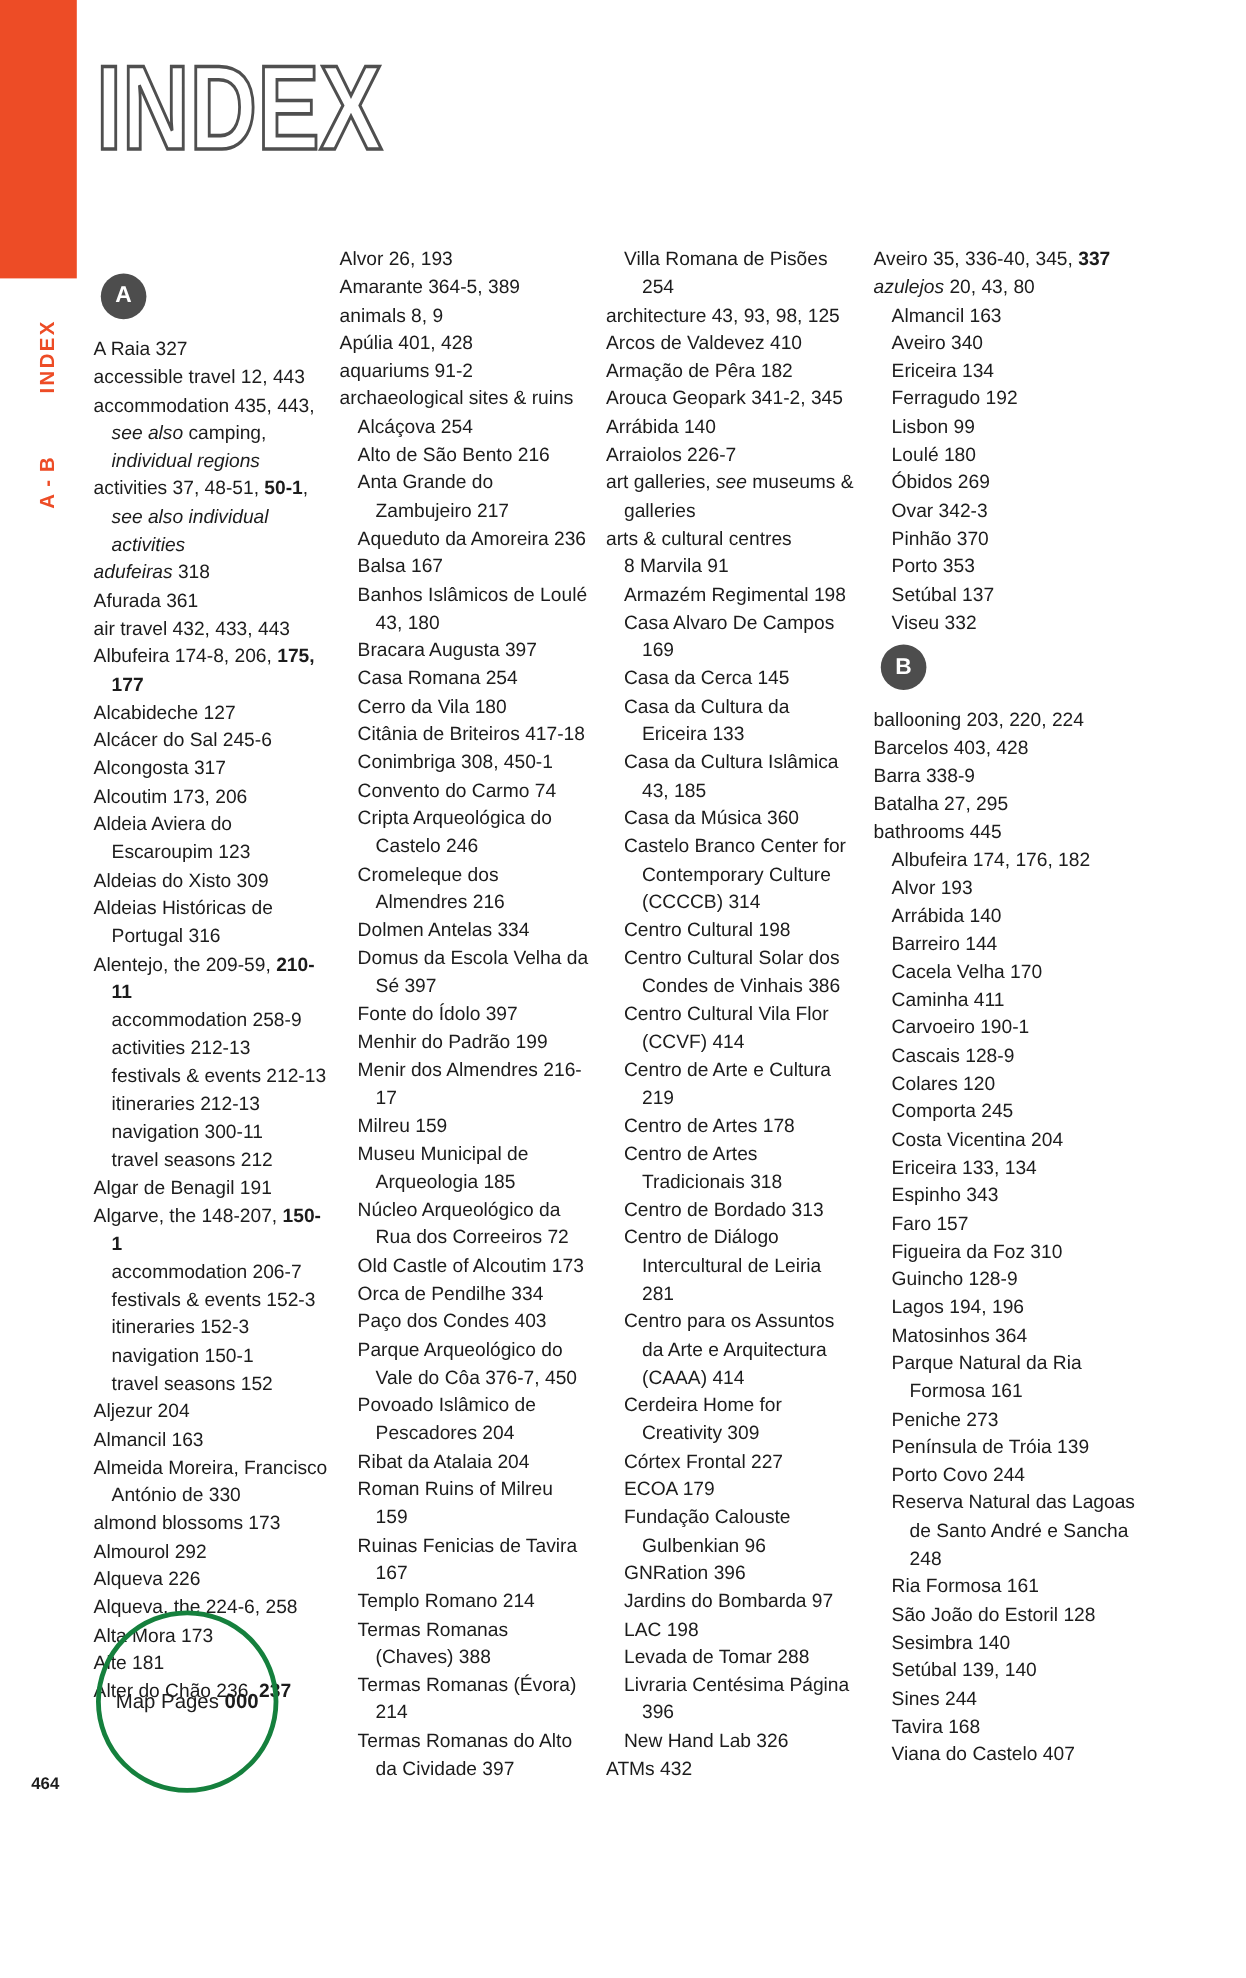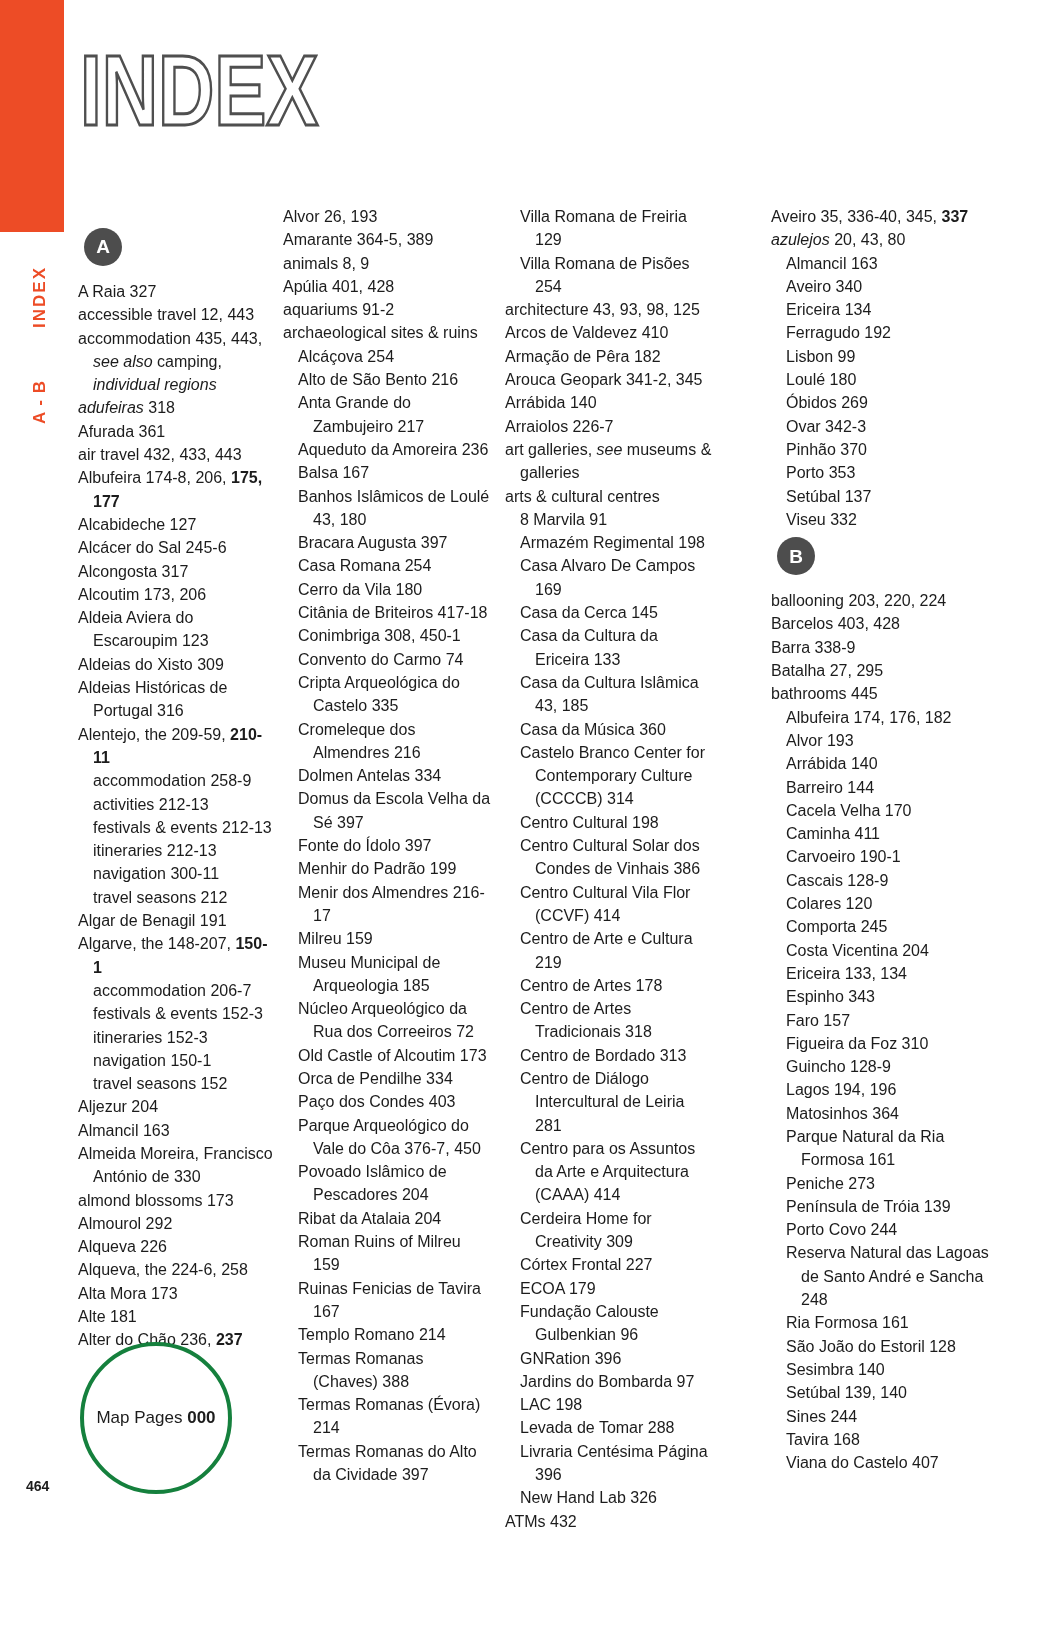--- a/index.html
+++ b/index.html
@@ -44,21 +44,21 @@
   }
 
   .col {
     position:absolute;
     font-size:16px;
     line-height:23.3px;
   }
   .col1 { left:78px;  top:222px; width:196px; }
   .col2 { left:283px; top:205px; width:208px; }
   .col3 { left:505px; top:205px; width:210px; }
-  .col4 { left:728px; top:205px; width:220px;margin-left:43px; }
+  .col4 { left:728px; top:205px; width:220px; }
 
   .entry { padding-left:15px; text-indent:-15px; }
   .entry.sub { margin-left:15px; }
   .it { font-style:italic; }
   .bd { font-weight:bold; }
 
   .letter-badge {
     width:38px; height:38px;
     border-radius:50%;
     background:var(--badge);
@@ -92,20 +92,21 @@
 
 <h1 class="page-title">INDEX</h1>
 
 <div class="col col1">
     <div class="letter-badge">
       <span>A</span>
     </div>
     <div class="entry"><span>A Raia 327</span></div>
     <div class="entry"><span>accessible travel 12, 443</span></div>
     <div class="entry"><span>accommodation 435, 443, </span><span class="it">see also</span><span> camping, </span><span class="it">individual regions</span></div>
+    <div class="entry"><span>activities 37, 48-51, </span><span class="bd">50-1</span><span>, </span><span class="it">see also individual activities</span></div>
     <div class="entry"><span class="it">adufeiras</span><span> 318</span></div>
     <div class="entry"><span>Afurada 361</span></div>
     <div class="entry"><span>air travel 432, 433, 443</span></div>
     <div class="entry"><span>Albufeira 174-8, 206, </span><span class="bd">175, 177</span></div>
     <div class="entry"><span>Alcabideche 127</span></div>
     <div class="entry"><span>Alcácer do Sal 245-6</span></div>
     <div class="entry"><span>Alcongosta 317</span></div>
     <div class="entry"><span>Alcoutim 173, 206</span></div>
     <div class="entry"><span>Aldeia Aviera do Escaroupim 123</span></div>
     <div class="entry"><span>Aldeias do Xisto 309</span></div>
@@ -147,21 +148,21 @@
     <div class="entry sub"><span>Anta Grande do Zambujeiro 217</span></div>
     <div class="entry sub"><span>Aqueduto da Amoreira 236</span></div>
     <div class="entry sub"><span>Balsa 167</span></div>
     <div class="entry sub"><span>Banhos Islâmicos de Loulé 43, 180</span></div>
     <div class="entry sub"><span>Bracara Augusta 397</span></div>
     <div class="entry sub"><span>Casa Romana 254</span></div>
     <div class="entry sub"><span>Cerro da Vila 180</span></div>
     <div class="entry sub"><span>Citânia de Briteiros 417-18</span></div>
     <div class="entry sub"><span>Conimbriga 308, 450-1</span></div>
     <div class="entry sub"><span>Convento do Carmo 74</span></div>
-    <div class="entry sub"><span>Cripta Arqueológica do Castelo 335</span></div>
+    <div class="entry sub"><span>Cripta Arqueológica do Castelo 246</span></div>
     <div class="entry sub"><span>Cromeleque dos Almendres 216</span></div>
     <div class="entry sub"><span>Dolmen Antelas 334</span></div>
     <div class="entry sub"><span>Domus da Escola Velha da Sé 397</span></div>
     <div class="entry sub"><span>Fonte do Ídolo 397</span></div>
     <div class="entry sub"><span>Menhir do Padrão 199</span></div>
     <div class="entry sub"><span>Menir dos Almendres 216-17</span></div>
     <div class="entry sub"><span>Milreu 159</span></div>
     <div class="entry sub"><span>Museu Municipal de Arqueologia 185</span></div>
     <div class="entry sub"><span>Núcleo Arqueológico da Rua dos Correeiros 72</span></div>
     <div class="entry sub"><span>Old Castle of Alcoutim 173</span></div>
@@ -171,21 +172,20 @@
     <div class="entry sub"><span>Povoado Islâmico de Pescadores 204</span></div>
     <div class="entry sub"><span>Ribat da Atalaia 204</span></div>
     <div class="entry sub"><span>Roman Ruins of Milreu 159</span></div>
     <div class="entry sub"><span>Ruinas Fenicias de Tavira 167</span></div>
     <div class="entry sub"><span>Templo Romano 214</span></div>
     <div class="entry sub"><span>Termas Romanas (Chaves) 388</span></div>
     <div class="entry sub"><span>Termas Romanas (Évora) 214</span></div>
     <div class="entry sub"><span>Termas Romanas do Alto da Cividade 397</span></div>
   </div>
 <div class="col col3">
-    <div class="entry sub"><span>Villa Romana de Freiria 129</span></div>
     <div class="entry sub"><span>Villa Romana de Pisões 254</span></div>
     <div class="entry"><span>architecture 43, 93, 98, 125</span></div>
     <div class="entry"><span>Arcos de Valdevez 410</span></div>
     <div class="entry"><span>Armação de Pêra 182</span></div>
     <div class="entry"><span>Arouca Geopark 341-2, 345</span></div>
     <div class="entry"><span>Arrábida 140</span></div>
     <div class="entry"><span>Arraiolos 226-7</span></div>
     <div class="entry"><span>art galleries, </span><span class="it">see</span><span> museums &amp; galleries</span></div>
     <div class="entry"><span>arts &amp; cultural centres</span></div>
     <div class="entry sub"><span>8 Marvila 91</span></div>

